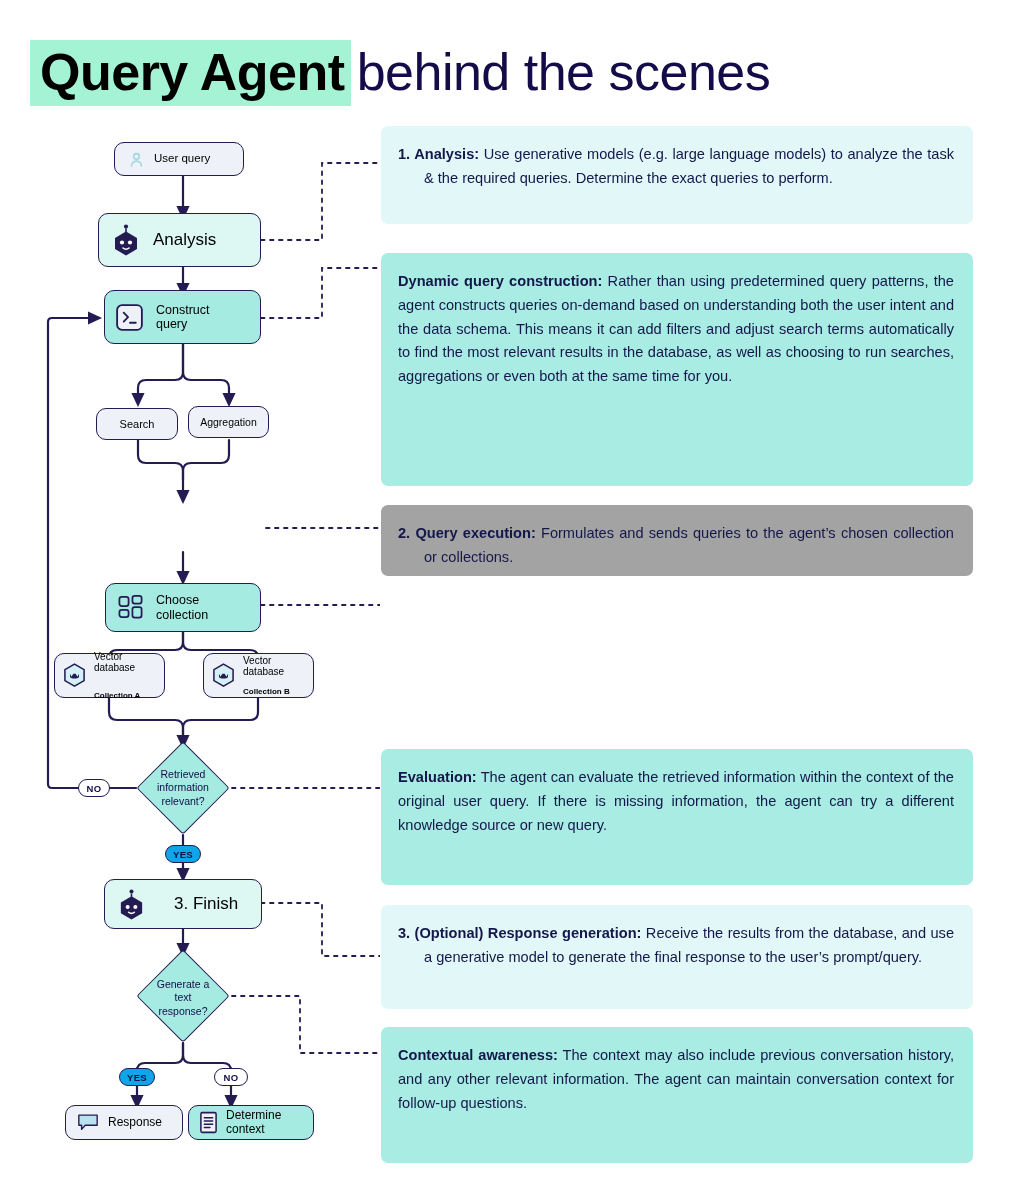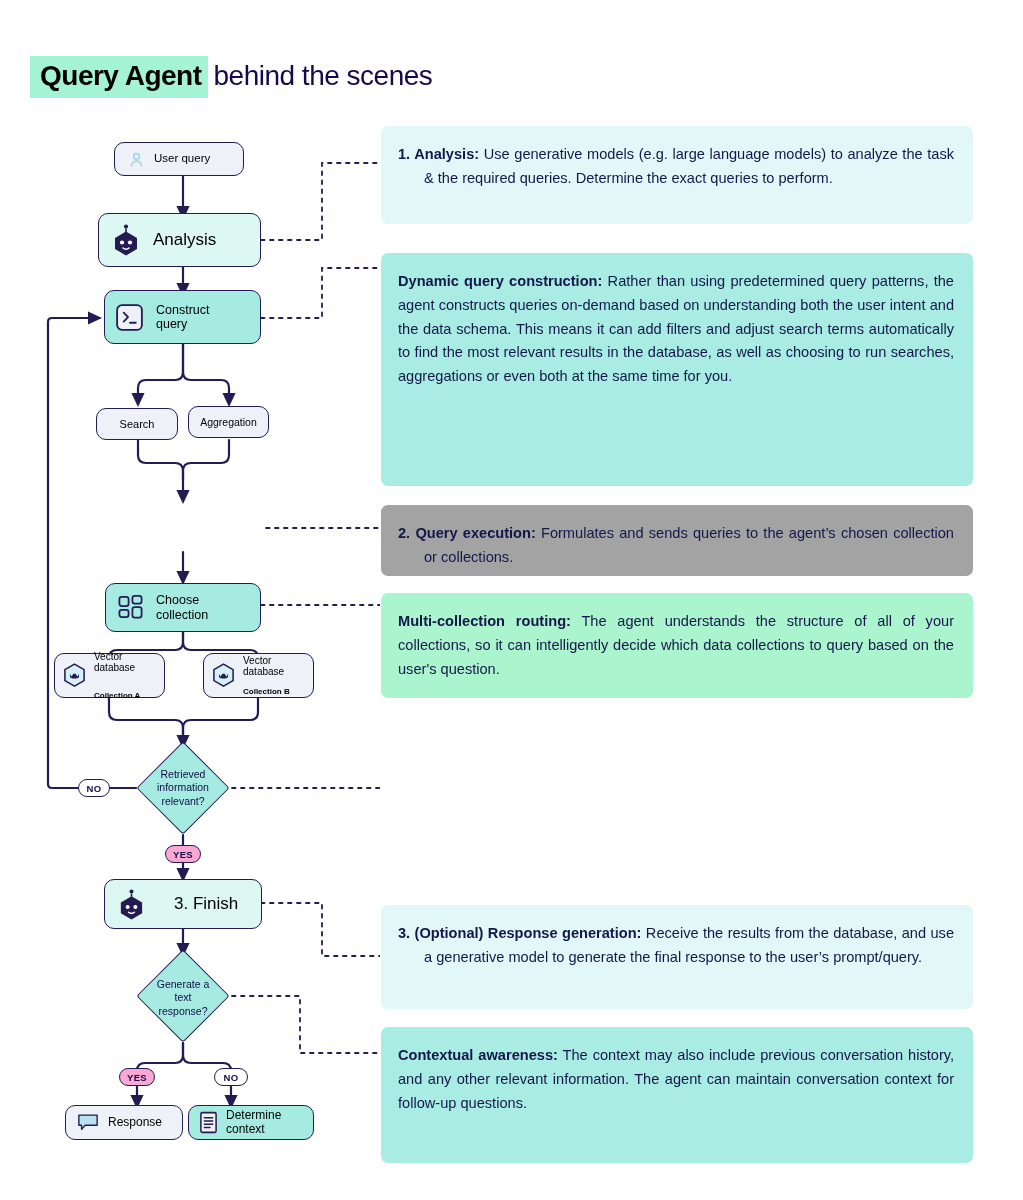--- a/index.html
+++ b/index.html
@@ -7,24 +7,23 @@
     width: 1023px; height: 1200px;
     background: #ffffff;
     font-family: "Liberation Sans", sans-serif;
     overflow: hidden;
   }
   #root { position: relative; width: 1023px; height: 1200px; }
 
   
   #title-bar {
     position: absolute; left: 30px; top: 40px;
-    font-size: 28px; font-weight: 400; color: #130c49;
+    font-size: 52px; font-weight: 400; color: #130c49;
     letter-spacing: -0.5px; white-space: nowrap;
     line-height: 1.0;
-    margin-top: 16px;
   }
   #title-bar .hl {
     background: #a5f3d5; font-weight: 700; padding: 6px 6px 8px 10px;
     display: inline-block; color: #000;
   }
   #title-bar .rest { padding-left: 6px; }
 
   
   #flow { position: absolute; left: 0; top: 0; width: 380px; height: 1200px; }
   #flow-svg { position: absolute; left: 0; top: 0; width: 380px; height: 1200px; }
@@ -58,21 +57,21 @@
   }
 
   
   .pill {
     position: absolute; z-index: 5;
     border: 1.6px solid #231b51; border-radius: 999px;
     font-size: 9.5px; font-weight: 700; letter-spacing: .3px;
     display: flex; align-items: center; justify-content: center;
     color: #130c49;
   }
-  .pill-yes { background: #f9a8d4; }
+  .pill-yes { background: #0ea5e9; }
   .pill-no  { background: #ffffff; }
 
   
   .panel {
     position: absolute; left: 381px; width: 592px;
     border-radius: 7px;
     padding: 17px 19px 15px 17px;
     color: #14174a;
     font-size: 14.6px;
     line-height: 1.63;
@@ -289,24 +288,24 @@
   </div>
 
   <div class="panel" style="top:253px; height:233px; background:#a8ece3;">
     <b>Dynamic query construction:</b><span> Rather than using predetermined query patterns, the agent constructs queries on-demand based on understanding both the user intent and the data schema. This means it can add filters and adjust search terms automatically to find the most relevant results in the database, as well as choosing to run searches, aggregations or even both at the same time for you.</span>
   </div>
 
   <div class="panel" style="top:505px; height:71px; background:#a3a3a3;">
     <span class="hang"><b>2. Query execution:</b><span> Formulates and sends queries to the agent’s chosen collection or collections.</span></span>
   </div>
 
-  <div class="panel" style="top:593px; height:105px; background:#aaf5cd;">
-    <b>Multi-collection routing:</b><span> The agent understands the structure of all of your collections, so it can intelligently decide which data collections to query based on the user's question.</span>
-  </div>
-
+
+  <div class="panel" style="top:749px; height:136px; background:#a8ece3;">
+    <b>Evaluation:</b><span> The agent can evaluate the retrieved information within the context of the original user query. If there is missing information, the agent can try a different knowledge source or new query.</span>
+  </div>
 
   <div class="panel" style="top:905px; height:104px; background:#e2f7f7;">
     <span class="hang"><b>3. (Optional) Response generation:</b><span> Receive the results from the database, and use a generative model to generate the final response to the user’s prompt/query.</span></span>
   </div>
 
   <div class="panel" style="top:1027px; height:136px; background:#a8ece3;">
     <b>Contextual awareness:</b><span> The context may also include previous conversation history, and any other relevant information. The agent can maintain conversation context for follow-up questions.</span>
   </div>
 
 </div>

